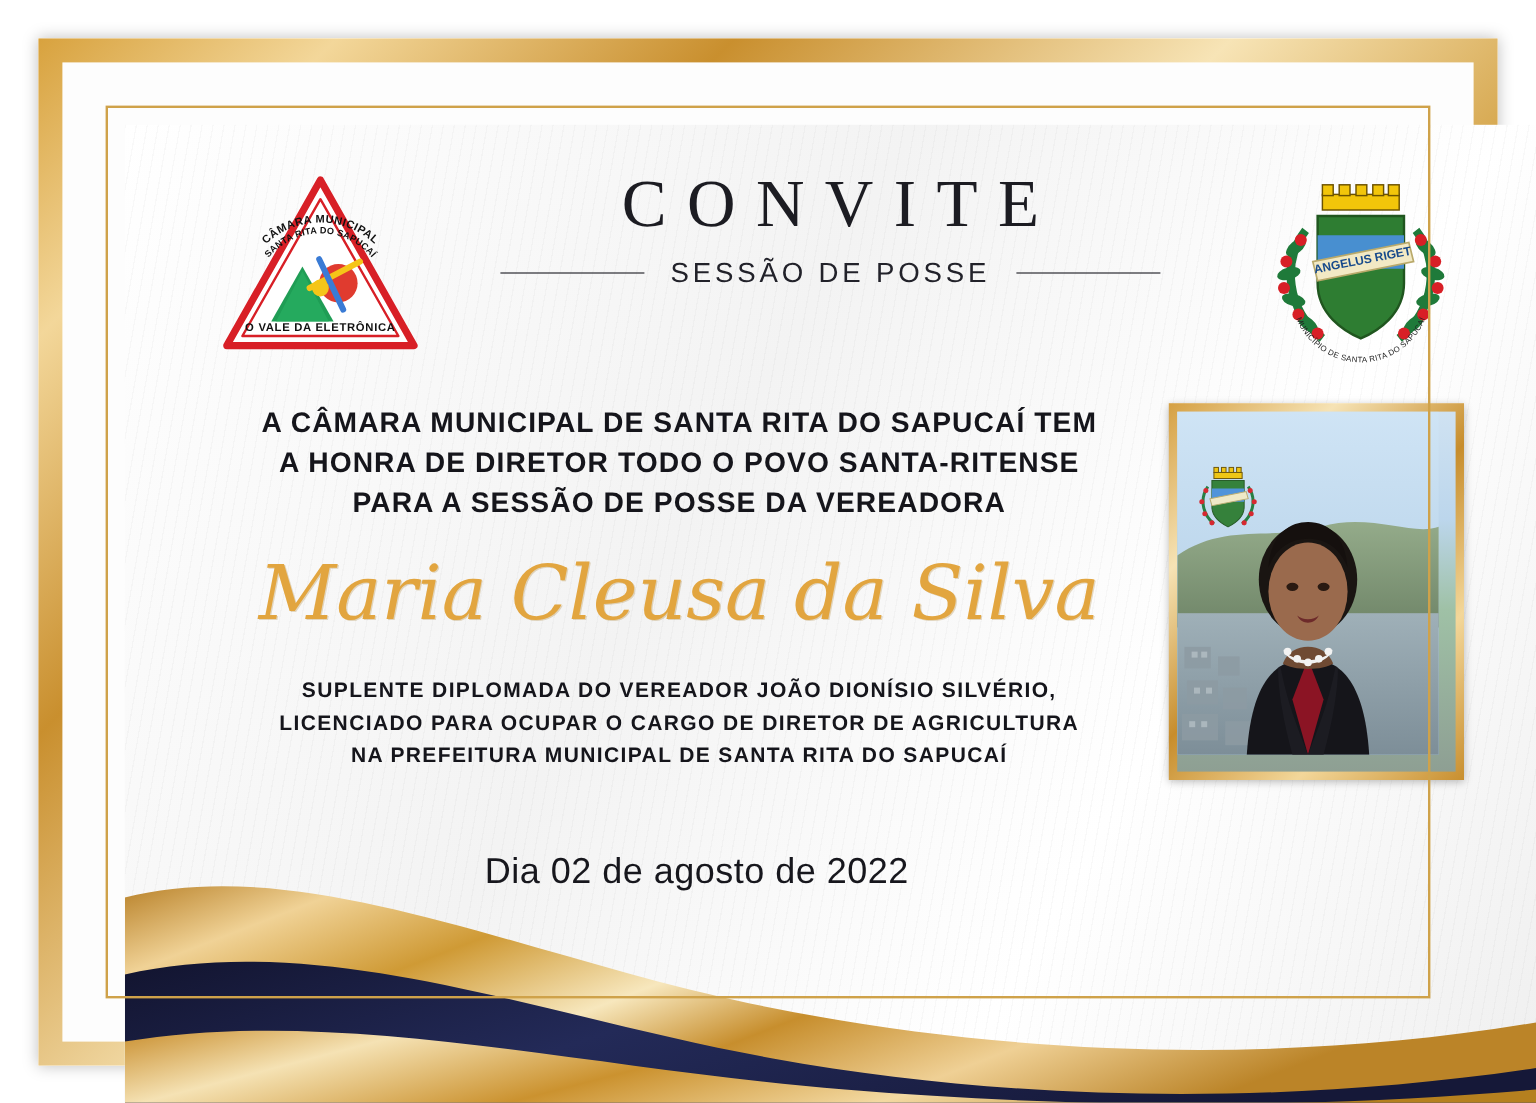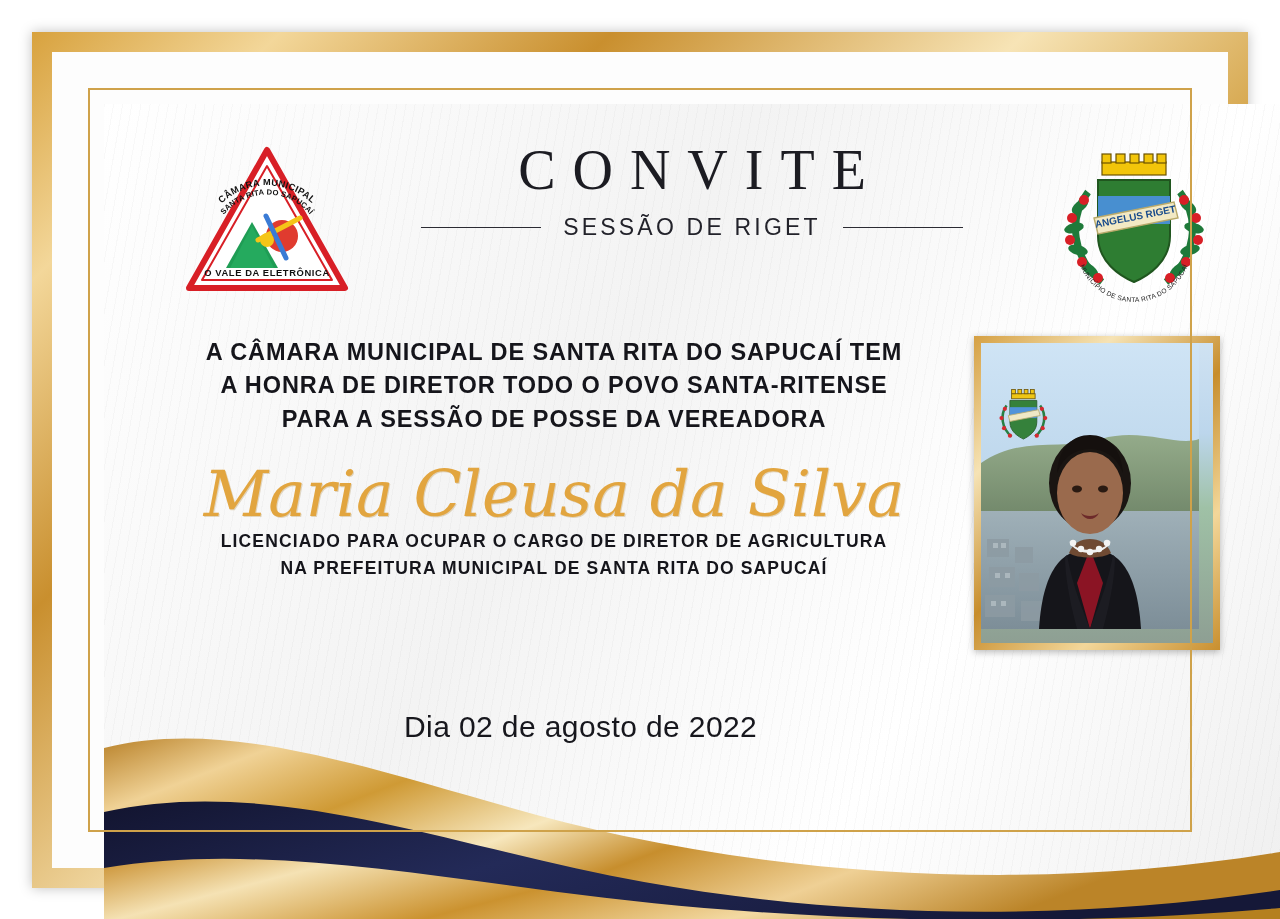--- a/index.html
+++ b/index.html
@@ -121,21 +121,21 @@
     right: 66px;
     top: 36px;
     width: 160px;
     height: 170px;
     z-index: 5;
   }
 
   
   .body-text {
     position: absolute;
-    left: 30px;
+    left: 42px;
     top: 232px;
     width: 840px;
     text-align: center;
     z-index: 4;
   }
   .lead {
     font-size: 23.5px;
     font-weight: bold;
     letter-spacing: 0.9px;
     color: #15151b;
@@ -242,21 +242,21 @@
           </defs>
           <path d="M0,188 C150,150 330,236 520,276 C720,318 950,330 1176,292 L1176,360 L0,360 Z" fill="url(#goldWave)"></path>
           <path d="M0,252 C170,214 350,288 540,322 C740,358 960,362 1176,330 L1176,360 L0,360 Z" fill="url(#navyWave)"></path>
           <path d="M0,308 C180,278 380,330 600,348 C820,366 1010,362 1176,348 L1176,360 L0,360 Z" fill="url(#goldWave2)"></path>
         </svg>
 
         <div class="header">
           <h1 class="title">CONVITE</h1>
           <div class="subtitle-row">
             <span class="rule"></span>
-            <span class="subtitle">SESSÃO DE RIGET</span>
+            <span class="subtitle">SESSÃO DE POSSE</span>
             <span class="rule"></span>
           </div>
         </div>
 
         <svg class="logo-left" viewBox="0 0 170 170">
           <defs>
             <path id="arcTop" d="M 20,100 A 66,66 0 0 1 150,100"></path>
             <path id="arcTop2" d="M 30,100 A 56,56 0 0 1 140,100"></path>
           </defs>
           <polygon points="85,10 163,148 7,148" fill="#ffffff" stroke="#d81f26" stroke-width="6" stroke-linejoin="round"></polygon>
@@ -325,20 +325,21 @@
           <text font-size="6.6" fill="#222" letter-spacing="0.3" font-family="Liberation Sans, sans-serif">
             <textPath href="#ringBottom" startOffset="50%" text-anchor="middle">MUNICÍPIO DE SANTA RITA DO SAPUCAÍ</textPath>
           </text>
         </svg>
 
         <div class="body-text">
           <p class="lead">A CÂMARA MUNICIPAL DE SANTA RITA DO SAPUCAÍ TEM</p>
           <p class="lead">A HONRA DE DIRETOR TODO O POVO SANTA-RITENSE</p>
           <p class="lead">PARA A SESSÃO DE POSSE DA VEREADORA</p>
           <p class="honoree">Maria Cleusa da Silva</p>
+          <p class="role">SUPLENTE DIPLOMADA DO VEREADOR JOÃO DIONÍSIO SILVÉRIO,</p>
           <p class="role" style="margin-top:0">LICENCIADO PARA OCUPAR O CARGO DE DIRETOR DE AGRICULTURA</p>
           <p class="role" style="margin-top:0">NA PREFEITURA MUNICIPAL DE SANTA RITA DO SAPUCAÍ</p>
         </div>
 
         <div class="date-block">
           <p class="date-line">Dia 02 de agosto de 2022</p>
         </div>
 
         <div class="photo-frame">
           <div class="photo-inner">

